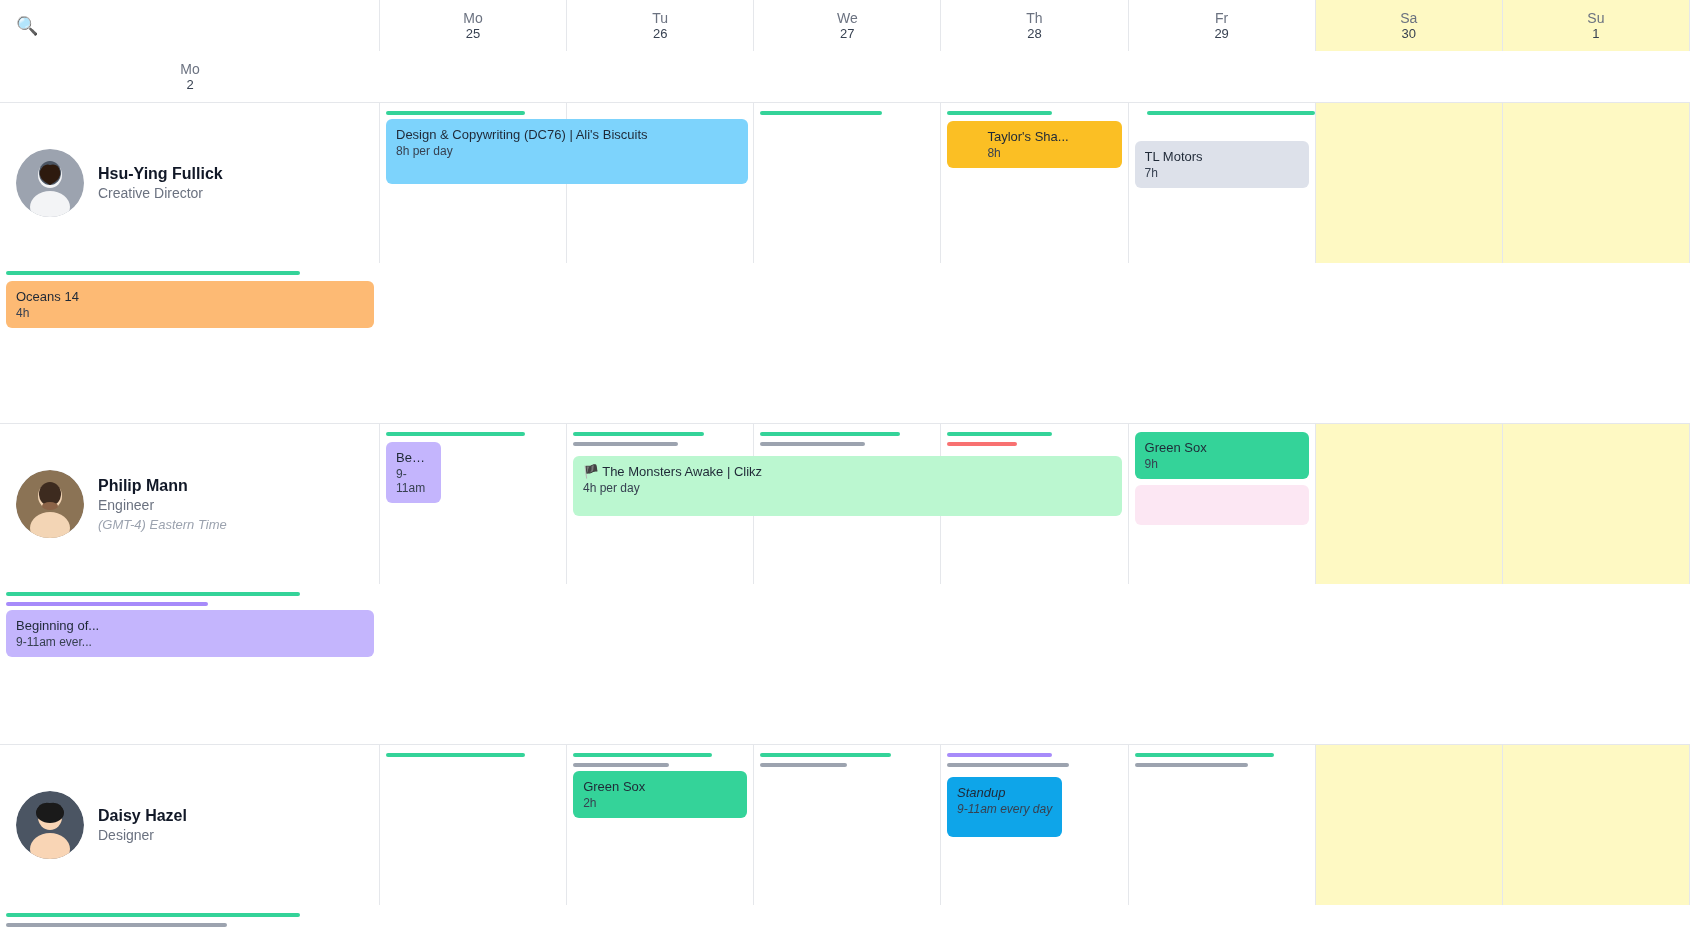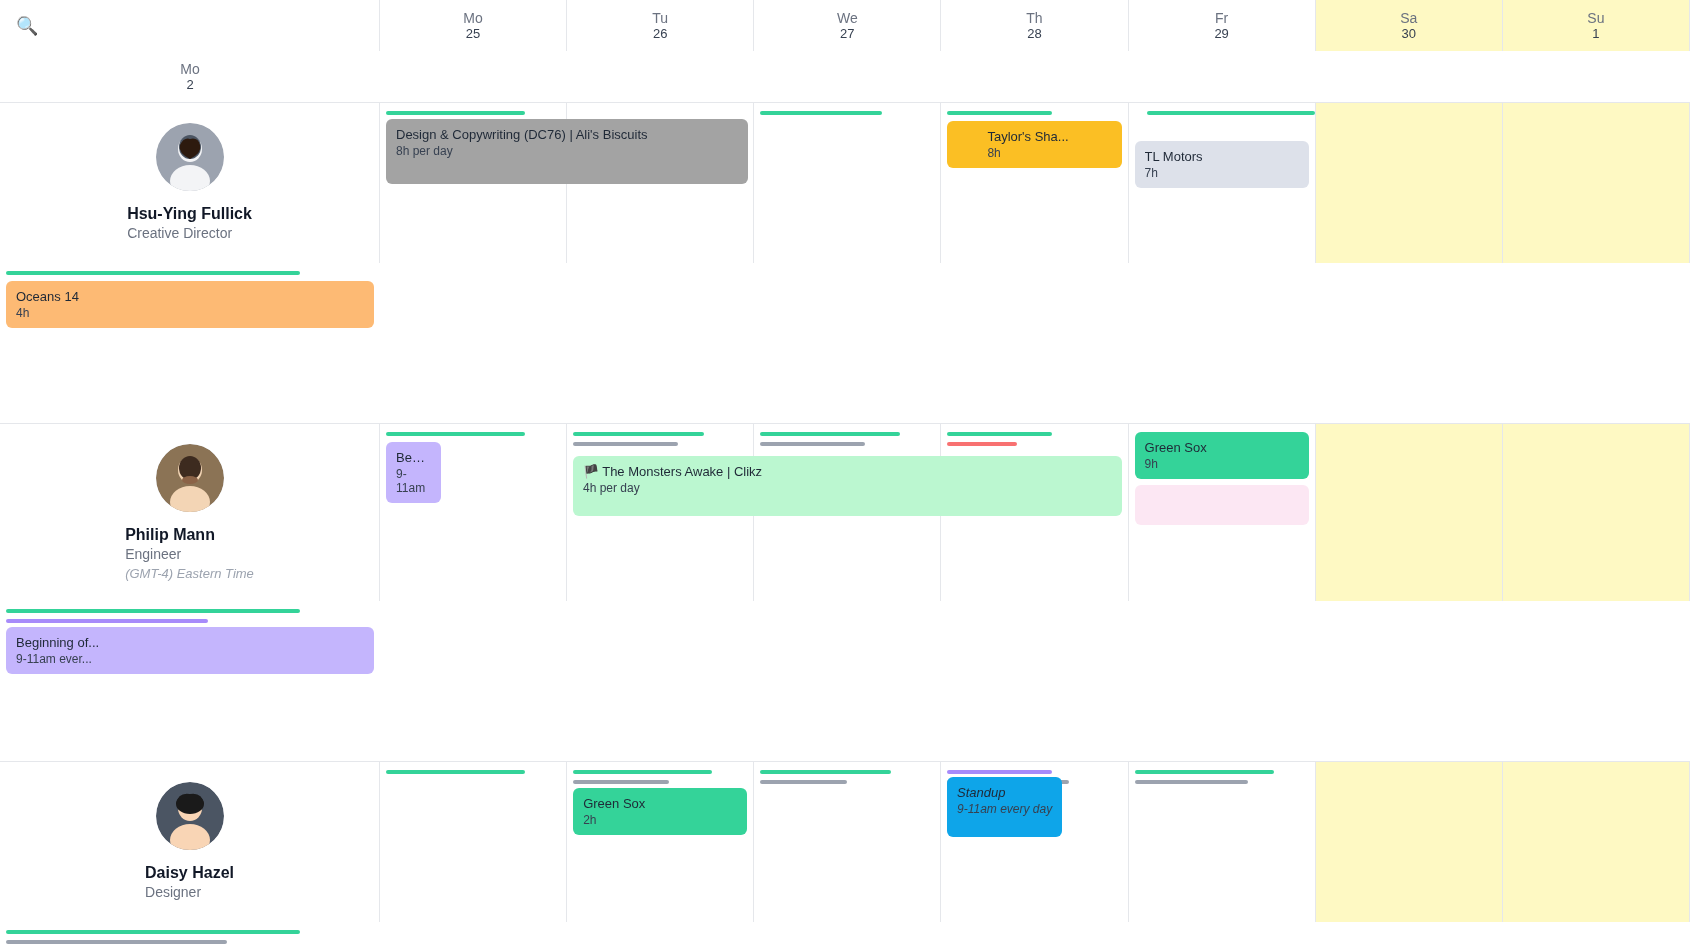--- a/index.html
+++ b/index.html
@@ -40,21 +40,20 @@
       min-height: 160px;
       position: relative;
     }
 
     .person-info {
       display: flex;
       align-items: center;
       padding: 20px 16px;
       border-right: 1px solid #e5e7eb;
       gap: 14px;
-      flex-direction: column;
     }
     .avatar {
       width: 68px;
       height: 68px;
       border-radius: 50%;
       flex-shrink: 0;
       overflow: hidden;
       background: #d1d5db;
     }
     .avatar svg { width: 100%; height: 100%; }
@@ -327,21 +326,21 @@
 
     <div class="day-cell weekend-cell"></div>
 
     <div class="day-cell">
       <div class="indicator-bar ind-green" style="width:80%;"></div>
       <div class="indicator-bar ind-gray" style="width:60%; margin-bottom:4px;"></div>
     </div>
   </div>
 
 <div class="overlay-container" style="position: absolute; top: 0px; left: 0px; pointer-events: none; z-index: 5; width: 1690px; height: 1391px;">
-      <div class="overlay-event" style="background: #a3a3a3; left: 386px; top: 119px; width: 362px; height: 65px; pointer-events: all;">
+      <div class="overlay-event" style="background: #7dd3fc; left: 386px; top: 119px; width: 362px; height: 65px; pointer-events: all;">
         <div class="ev-title">Design &amp; Copywriting (DC76) | Ali's Biscuits</div>
         <div class="ev-time">8h per day</div>
       </div>
       <div class="overlay-event" style="background: rgb(187, 247, 208); left: 573px; top: 456px; width: 549px; height: 60px; pointer-events: all;">
         <div class="ev-title"><span style="margin-right:3px;">🏴</span>The Monsters Awake | Clikz</div>
         <div class="ev-time">4h per day</div>
       </div>
       <div class="overlay-event" style="background: #0ea5e9; left: 947px; top: 777px; height: 60px; pointer-events: all; font-style: italic;">
         <div class="ev-title">Standup</div>
         <div class="ev-time">9-11am every day</div>

